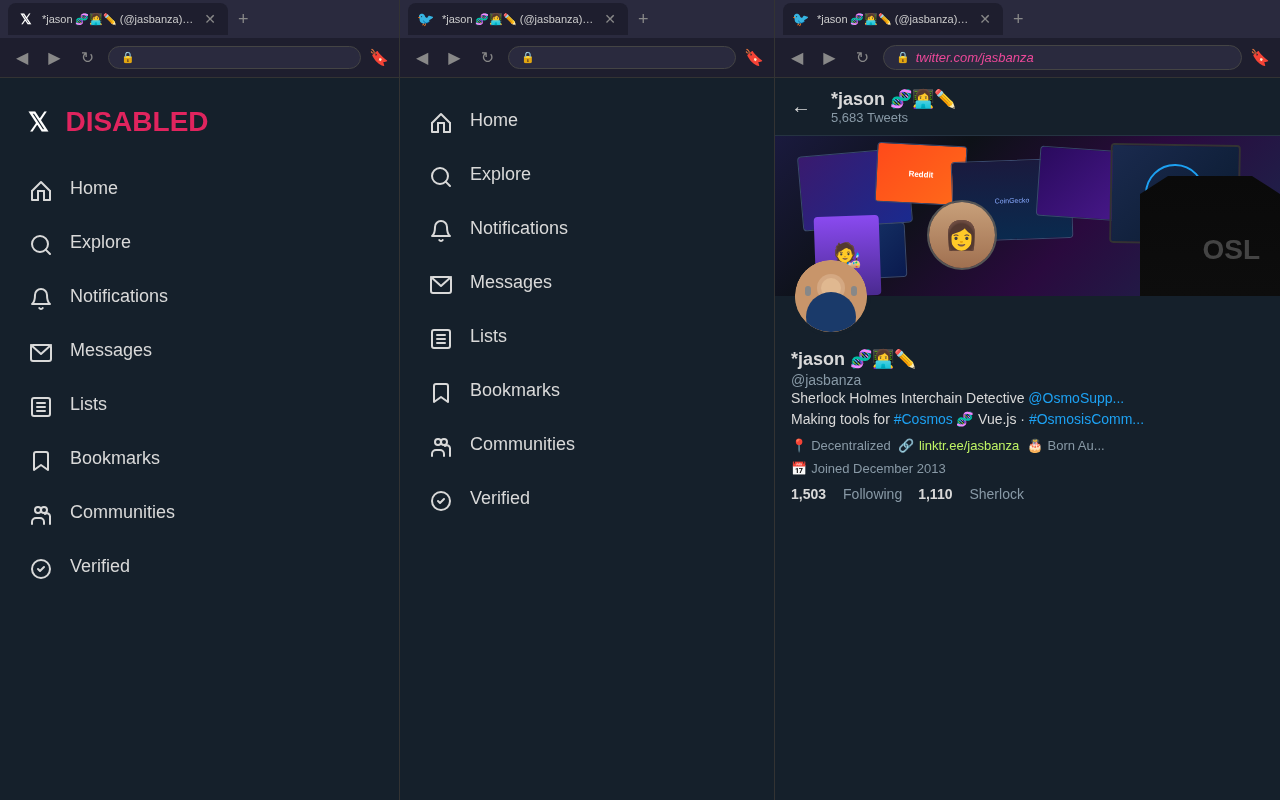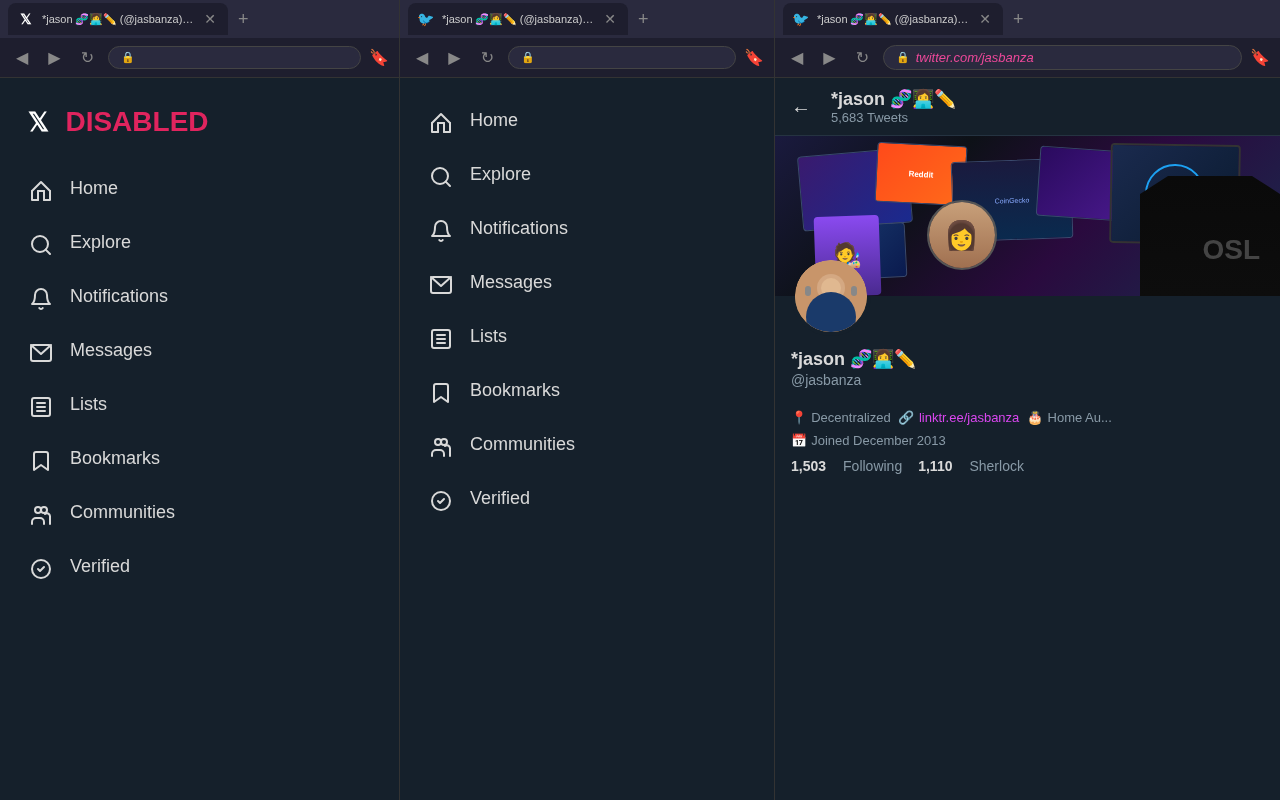--- a/index.html
+++ b/index.html
@@ -334,21 +334,21 @@
     .profile-display-name {
       color: #d9d9d9;
       font-weight: 700;
       font-size: 18px;
       margin-bottom: 2px;
     }
 
     .profile-username {
       color: #8899a6;
       font-size: 14px;
-      margin-bottom: 22px;
+      margin-bottom: 0;
     }
 
     .profile-bio {
       color: #d9d9d9;
       font-size: 14px;
       line-height: 1.5;
       margin-bottom: 8px;
     }
 
     .profile-bio .mention {
@@ -367,21 +367,21 @@
     }
 
     .meta-item {
       display: flex;
       align-items: center;
       gap: 4px;
       color: #8899a6;
       font-size: 13px;
     }
 
-    .meta-item .link { color: #d946ef; }
+    .meta-item .link { color: #bef264; }
 
     .profile-stats {
       display: flex;
       gap: 16px;
     }
 
     .stat-item {
       display: flex;
       gap: 17px;
       font-size: 14px;
@@ -706,32 +706,36 @@
               <rect x="10" y="26" width="6" height="10" rx="3" fill="#888"></rect>
               <rect x="56" y="26" width="6" height="10" rx="3" fill="#888"></rect>
             </svg>
           </div>
         </div>
       </div>
 
       <div class="profile-info">
         <div class="profile-display-name">*jason 🧬👩‍💻✏️</div>
         <div class="profile-username">@jasbanza</div>
+        <div class="profile-bio">
+          <span>Sherlock Holmes Interchain Detective </span><span class="mention">@OsmoSupp...</span><br>
+          <span>Making tools for </span><span class="hashtag">#Cosmos</span><span> 🧬 Vue.js · </span><span class="hashtag">#OsmosisComm...</span>
+        </div>
         <div class="profile-meta">
           <div class="meta-item">
             <span>📍</span>
             <span>Decentralized</span>
           </div>
           <div class="meta-item">
             <span>🔗</span>
             <span class="link">linktr.ee/jasbanza</span>
           </div>
           <div class="meta-item">
             <span>🎂</span>
-            <span>Home Au...</span>
+            <span>Born Au...</span>
           </div>
           <div class="meta-item">
             <span>📅</span>
             <span>Joined December 2013</span>
           </div>
         </div>
         <div class="profile-stats">
           <div class="stat-item">
             <span class="stat-count">1,503</span>
             <span class="stat-label">Following</span>

